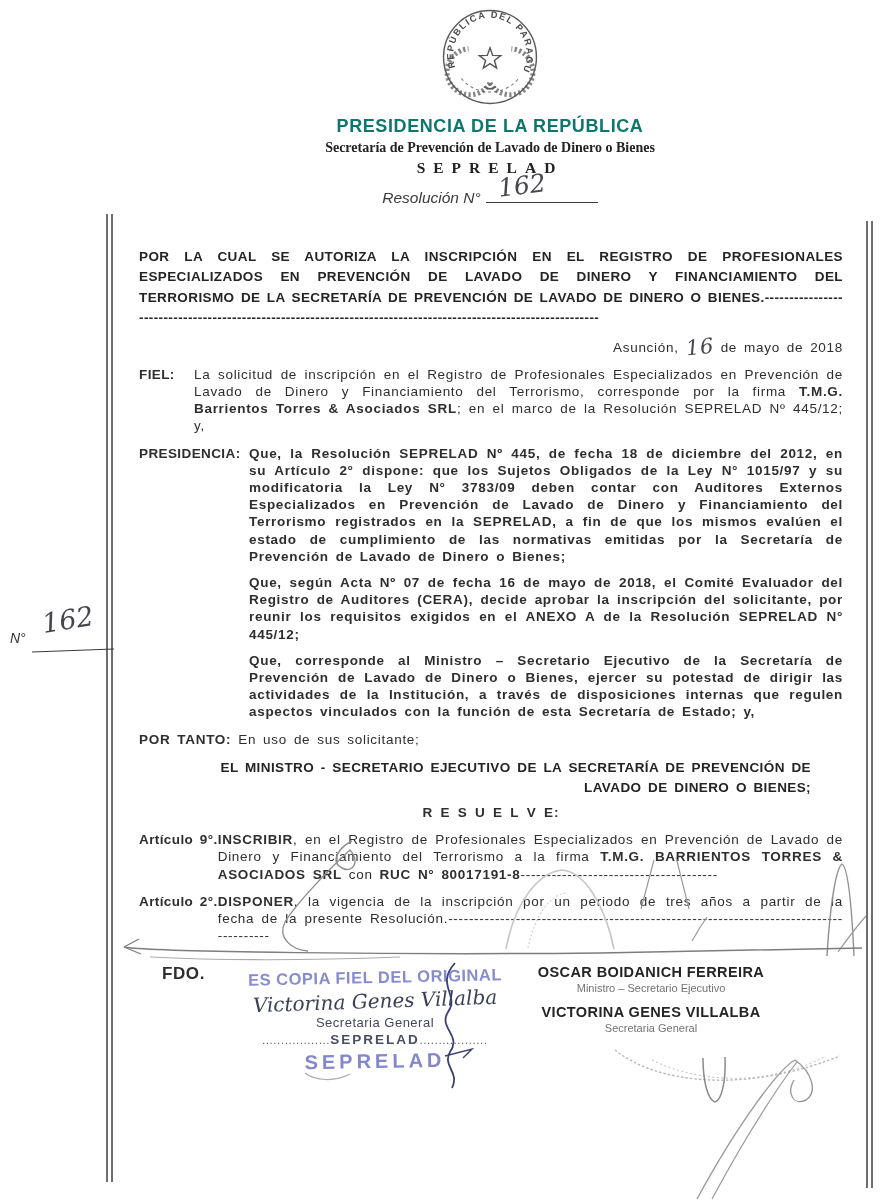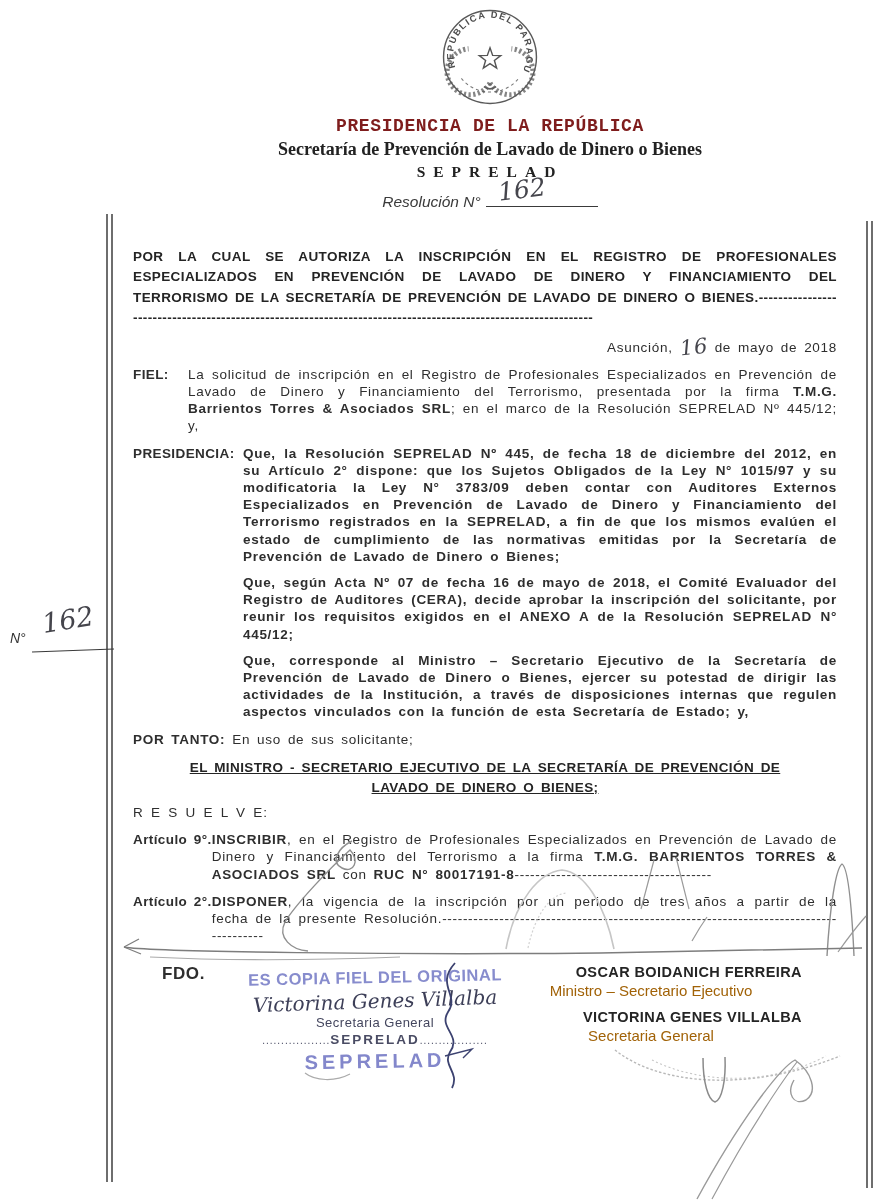--- a/index.html
+++ b/index.html
@@ -10,64 +10,64 @@
   
   .vrule{position:absolute;width:1.6px;background:#6e6e6e;}
   .vrule.l1{left:106px;top:214px;height:968px;}
   .vrule.l2{left:111px;top:214px;height:968px;}
   .vrule.r1{left:866px;top:221px;height:967px;}
   .vrule.r2{left:871px;top:221px;height:967px;}
 
   
   .header{position:absolute;left:97px;top:0;width:786px;text-align:center;}
   .seal{display:inline-block;margin-top:8px;}
-  .h-line1{font-family:Liberation Mono, monospace;font-weight:bold;font-size:18px;letter-spacing:.6px;margin-top:6px;color:#7f1d1d;}
-  .h-line2{font-family:"Liberation Serif",serif;font-weight:bold;font-size:18px;margin-top:3px;color:#222;}
+  .h-line1{font-family:Liberation Sans, sans-serif;font-weight:bold;font-size:18px;letter-spacing:.6px;margin-top:6px;color:#0f766e;}
+  .h-line2{font-family:"Liberation Serif",serif;font-weight:bold;font-size:14px;margin-top:3px;color:#222;}
   .h-line3{font-family:"Liberation Serif",serif;font-weight:bold;font-size:15.5px;letter-spacing:8px;margin-top:3px;color:#222;}
   .res-line{margin-top:9px;font-size:15.5px;font-style:italic;color:#3a3a3a;}
   .res-underline{display:inline-block;width:112px;border-bottom:1.6px solid #3a3a3a;position:relative;height:16px;margin-left:5px;vertical-align:baseline;}
   .hand{font-family:"DejaVu Serif",serif;font-style:italic;color:#45454c;}
   .res-num{position:absolute;left:12px;top:-15px;font-size:25px;transform:rotate(-7deg);}
 
   
   .margin-note{position:absolute;left:8px;top:602px;width:110px;height:55px;}
   .margin-note .no{position:absolute;left:2px;top:28px;font-size:14px;font-style:italic;color:#333;}
   .margin-note .line{position:absolute;left:24px;top:48px;width:82px;border-bottom:1.6px solid #3a3a3a;transform:rotate(-2deg);}
   .margin-note .num{position:absolute;left:34px;top:2px;font-size:27px;transform:rotate(-9deg);}
 
   
-  .content{position:absolute;left:133px;top:247px;width:704px;font-size:13.5px;line-height:17.2px;letter-spacing:.7px;word-spacing:2.5px;text-align:justify;}
+  .content{position:absolute;left:139px;top:247px;width:704px;font-size:13.5px;line-height:17.2px;letter-spacing:.7px;word-spacing:2.5px;text-align:justify;}
   .content p{margin:0;overflow-wrap:anywhere;}
   .title-par{font-weight:bold;font-size:13.5px;line-height:20.4px;letter-spacing:.4px;word-spacing:2px;margin-bottom:8px !important;color:#242424;}
   .dateline{text-align:right;margin-bottom:10px !important;overflow-wrap:normal;}
   .dateline .day{font-size:21px;display:inline-block;transform:rotate(-6deg);position:relative;top:2px;}
   .row{display:flex;margin-bottom:10px;}
   .row .lbl{font-weight:bold;white-space:nowrap;letter-spacing:.4px;}
   .visto-row .lbl{flex:0 0 55px;}
   .cons-row .lbl{flex:0 0 110px;}
   .art-row .lbl{flex:0 0 70px;}
   .row .bdy{flex:1;}
   .cons-row .bdy p{margin-bottom:9px;font-weight:bold;}
   .cons-row .bdy p:last-child{margin-bottom:0;}
   .portanto{margin-bottom:10px !important;}
-  .resolve-heading{font-weight:bold;text-align:center;width:640px;margin:0 auto 6px auto !important;line-height:20px;letter-spacing:.4px;color:#242424;text-decoration:underline;}
-  .resolve-word{font-weight:normal;margin-bottom:10px !important;letter-spacing:1px;}
+  .resolve-heading{font-weight:bold;text-align:right;width:640px;margin:0 auto 6px auto !important;line-height:20px;letter-spacing:.4px;color:#242424;}
+  .resolve-word{font-weight:bold;text-align:center;margin-bottom:10px !important;letter-spacing:1px;}
 
   
   .fdo{position:absolute;left:162px;top:964px;font-weight:bold;font-size:17px;letter-spacing:.6px;}
   .stamp{position:absolute;left:245px;top:968px;width:260px;text-align:center;}
   .stamp-l1{font-size:16.5px;font-weight:bold;color:#7b80c8;letter-spacing:.5px;transform:rotate(-1.2deg);opacity:.9;white-space:nowrap;}
   .stamp-script{font-family:"DejaVu Serif",serif;font-style:italic;font-size:20px;color:#3d3f58;transform:rotate(-2deg);margin-top:2px;white-space:nowrap;}
   .stamp-l2{font-size:13px;color:#44465e;margin-top:2px;letter-spacing:.5px;}
   .stamp-dot{font-size:10px;color:#4a4c64;letter-spacing:1px;margin-top:2px;white-space:nowrap;}
   .stamp-dot b{font-size:13.5px;letter-spacing:2px;font-weight:bold;}
   .stamp-l4{font-size:20px;font-weight:bold;color:#7277c4;letter-spacing:4px;margin-top:3px;transform:rotate(-1deg);opacity:.88;}
   .officials{position:absolute;left:500px;top:964px;width:302px;text-align:center;}
-  .off-name{font-weight:bold;font-size:14.5px;letter-spacing:.4px;color:#242424;text-align:right;}
-  .off-title{font-size:15px;margin-top:2px;margin-bottom:10px;color:#a16207;}
+  .off-name{font-weight:bold;font-size:14.5px;letter-spacing:.4px;color:#242424;}
+  .off-title{font-size:11px;margin-top:2px;margin-bottom:10px;color:#737373;}
   .overlay{position:absolute;left:0;top:0;pointer-events:none;}
 </style>
 </head>
 <body>
 
 <div class="page">
 
   <div class="vrule l1"></div>
   <div class="vrule l2"></div>
   <div class="vrule r1"></div>
@@ -107,21 +107,21 @@
 
     <p class="dateline">
       <span>Asunción,</span>
       <span class="hand day">16</span>
       <span>de mayo de 2018</span>
     </p>
 
     <div class="row visto-row">
       <span class="lbl">FIEL:</span>
       <div class="bdy">
-          <p><span>La solicitud de inscripción en el Registro de Profesionales Especializados en Prevención de Lavado de Dinero y Financiamiento del Terrorismo, presentada por la firma </span><b>T.M.G. Barrientos Torres &amp; Asociados SRL</b><span>; en el marco de la Resolución SEPRELAD Nº 445/12; y,</span></p>
+          <p><span>La solicitud de inscripción en el Registro de Profesionales Especializados en Prevención de Lavado de Dinero y Financiamiento del Terrorismo, corresponde por la firma </span><b>T.M.G. Barrientos Torres &amp; Asociados SRL</b><span>; en el marco de la Resolución SEPRELAD Nº 445/12; y,</span></p>
         </div>
     </div>
 
     <div class="row cons-row">
       <span class="lbl">PRESIDENCIA:</span>
       <div class="bdy">
         <p><span>Que, la Resolución SEPRELAD Nº 445, de fecha 18 de diciembre del 2012, en su Artículo 2° dispone: que los Sujetos Obligados de la Ley N° 1015/97 y su modificatoria la Ley N° 3783/09 deben contar con Auditores Externos Especializados en Prevención de Lavado de Dinero y Financiamiento del Terrorismo registrados en la SEPRELAD, a fin de que los mismos evalúen el estado de cumplimiento de las normativas emitidas por la Secretaría de Prevención de Lavado de Dinero o Bienes;</span></p>
         <p><span>Que, según Acta Nº 07 de fecha 16 de mayo de 2018, el Comité Evaluador del Registro de Auditores (CERA), decide aprobar la inscripción del solicitante, por reunir los requisitos exigidos en el ANEXO A de la Resolución SEPRELAD N° 445/12;</span></p>
         <p><span>Que, corresponde al Ministro – Secretario Ejecutivo de la Secretaría de Prevención de Lavado de Dinero o Bienes, ejercer su potestad de dirigir las actividades de la Institución, a través de disposiciones internas que regulen aspectos vinculados con la función de esta Secretaría de Estado; y,</span></p>
       </div>

